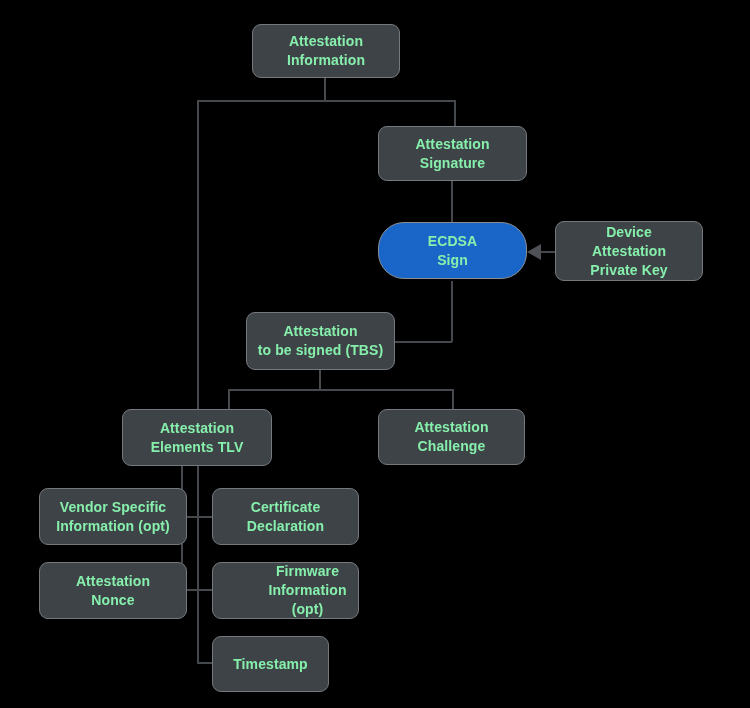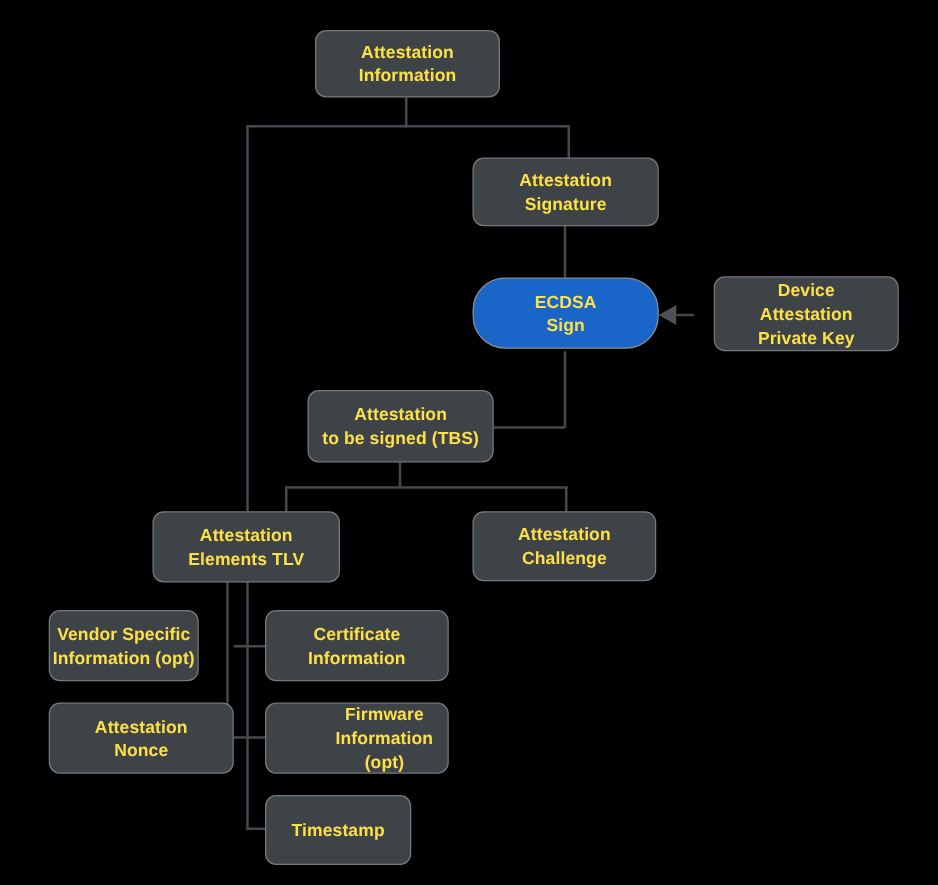--- a/index.html
+++ b/index.html
@@ -4,33 +4,33 @@
 <style>
   html,body{margin:0;padding:0;background:#000;}
   .stage{
     position:relative;width:750px;height:708px;background:#000;overflow:hidden;
     font-family:"Liberation Sans",sans-serif;
   }
   
   .node{
     position:absolute;box-sizing:border-box;z-index:2;
     background:#3e4347;border:1.5px solid #75797e;border-radius:9px;
-    color:#fde047;font-size:14px;font-weight:700;line-height:19px;
+    color:#86efac;font-size:14px;font-weight:700;line-height:19px;
     display:flex;align-items:center;justify-content:center;text-align:center;
     white-space:pre-line;letter-spacing:.1px;
   }
   .node.blue{background:#1a66c8;border-color:#8a8e92;}
   .n-info      {left:252px;top:24px;width:148px;height:54px;}
   .n-signature {left:378px;top:126px;width:149px;height:55px;}
   .n-ecdsa     {left:378px;top:222px;width:149px;height:57px;border-radius:26px;}
-  .n-devkey    {left:555px;top:221px;width:148px;height:60px;margin-left:16px;}
+  .n-devkey    {left:555px;top:221px;width:148px;height:60px;}
   .n-tbs       {left:246px;top:312px;width:149px;height:58px;}
   .n-tlv       {left:122px;top:409px;width:150px;height:57px;}
   .n-challenge {left:378px;top:409px;width:147px;height:56px;}
-  .n-vendor    {left:39px; top:488px;width:120px;height:57px;}
+  .n-vendor    {left:39px; top:488px;width:148px;height:57px;}
   .n-certdecl  {left:212px;top:488px;width:147px;height:57px;}
   .n-nonce     {left:39px; top:562px;width:148px;height:57px;}
   .n-firmware  {left:212px;top:562px;width:147px;height:57px;padding-left:44px;}
   .n-timestamp {left:212px;top:636px;width:117px;height:56px;}
   
   .line{position:absolute;background:#45484c;z-index:1;}
   .c1 {left:324px;top:78px; width:2px;  height:24px;}
   .c2 {left:198px;top:100px;width:258px;height:2px;}
   .c3 {left:197px;top:100px;width:2px;  height:309px;}
   .c4 {left:454px;top:100px;width:2px;  height:27px;}
@@ -88,20 +88,20 @@
 Private Key</div>
   <div class="node n-tbs">Attestation
 to be signed (TBS)</div>
   <div class="node n-tlv">Attestation
 Elements TLV</div>
   <div class="node n-challenge">Attestation
 Challenge</div>
   <div class="node n-vendor">Vendor Specific
 Information (opt)</div>
   <div class="node n-certdecl">Certificate
-Information</div>
+Declaration</div>
   <div class="node n-nonce">Attestation
 Nonce</div>
   <div class="node n-firmware">Firmware
 Information (opt)</div>
   <div class="node n-timestamp">Timestamp</div>
 
 </div>
 
 </body></html>

